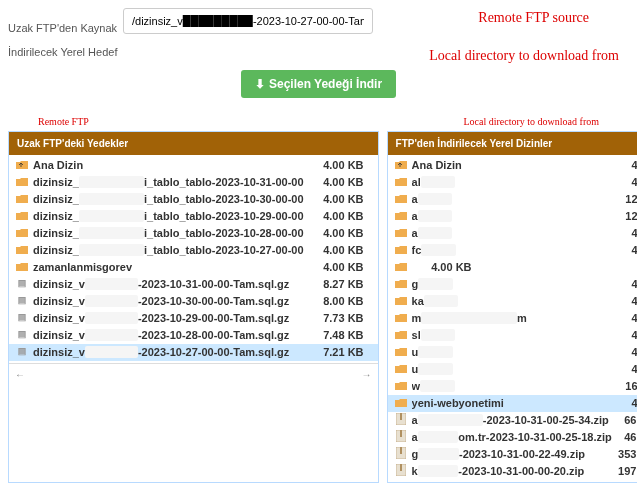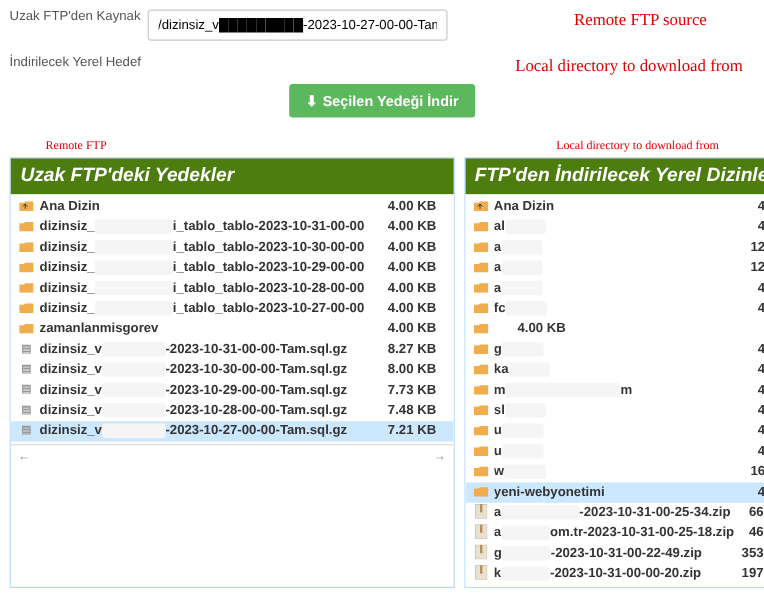--- a/index.html
+++ b/index.html
@@ -1,34 +1,34 @@
 <!DOCTYPE html>
 <html><head>
   <meta charset="utf-8">
   <style>
     * { box-sizing: border-box; margin: 0; padding: 0; }
     body { font-family: Arial, sans-serif; font-size: 11px; background: #fff; color: #333; width: 637px; }
     
     .container { padding: 8px; }
     
-    .form-row { display: flex; align-items: flex-start; margin-bottom: 12px; position: relative; }
+    .form-row { display: flex; align-items: flex-end; margin-bottom: 12px; position: relative; }
     .form-label { width: 115px; font-size: 11px; color: #555; }
     .form-input { flex: 1; max-width: 250px; padding: 6px 8px; border: 1px solid #ccc; border-radius: 3px; font-size: 11px; background: #fff; }
     .annotation { position: absolute; color: #d00; font-size: 14px; font-family: "Times New Roman", serif; }
     
     .download-btn-row { text-align: center; margin: 8px 0 18px; }
     .btn-download { background: #5cb85c; color: #fff; border: none; padding: 7px 14px; border-radius: 3px; font-size: 12px; cursor: pointer; font-weight: bold; }
     .btn-download .dl-icon { margin-right: 4px; }
     
     .section-labels { display: flex; justify-content: space-between; margin-bottom: 4px; padding: 0 30px; }
     .section-label { color: #d00; font-size: 10px; font-family: "Times New Roman", serif; }
     
     .panels { display: flex; gap: 8px; }
     .panel { flex: 1; border: 1px solid #b8daff; }
-    .panel-header { background: #4d7c0f; color: #fff; padding: 6px 8px; font-size: 16px; font-weight: bold; font-style: italic; }
+    .panel-header { background: #a16207; color: #fff; padding: 6px 8px; font-size: 10px; font-weight: bold; }
     .panel-body { background: #fff; padding: 2px 0; max-height: 350px; overflow-y: auto; }
     
     .file-row { display: flex; align-items: flex-start; padding: 1px 6px; font-size: 11px; line-height: 15px; cursor: pointer; font-weight: bold; }
     .file-row.selected { background: #cce8ff; }
     .file-icon { width: 14px; height: 12px; margin-right: 4px; flex-shrink: 0; display: inline-flex; align-items: center; justify-content: center; }
     .folder-icon svg { fill: #f0ad4e; }
     .zip-icon svg { fill: #5a4a3a; }
     .sql-icon { font-size: 7px; color: #999; }
     .file-name { flex: 1; white-space: nowrap; overflow: hidden; text-overflow: clip; }
     .file-name .blur { background: #f5f5f5; color: #f5f5f5; border-radius: 2px; padding: 0 2px; user-select: none; }

